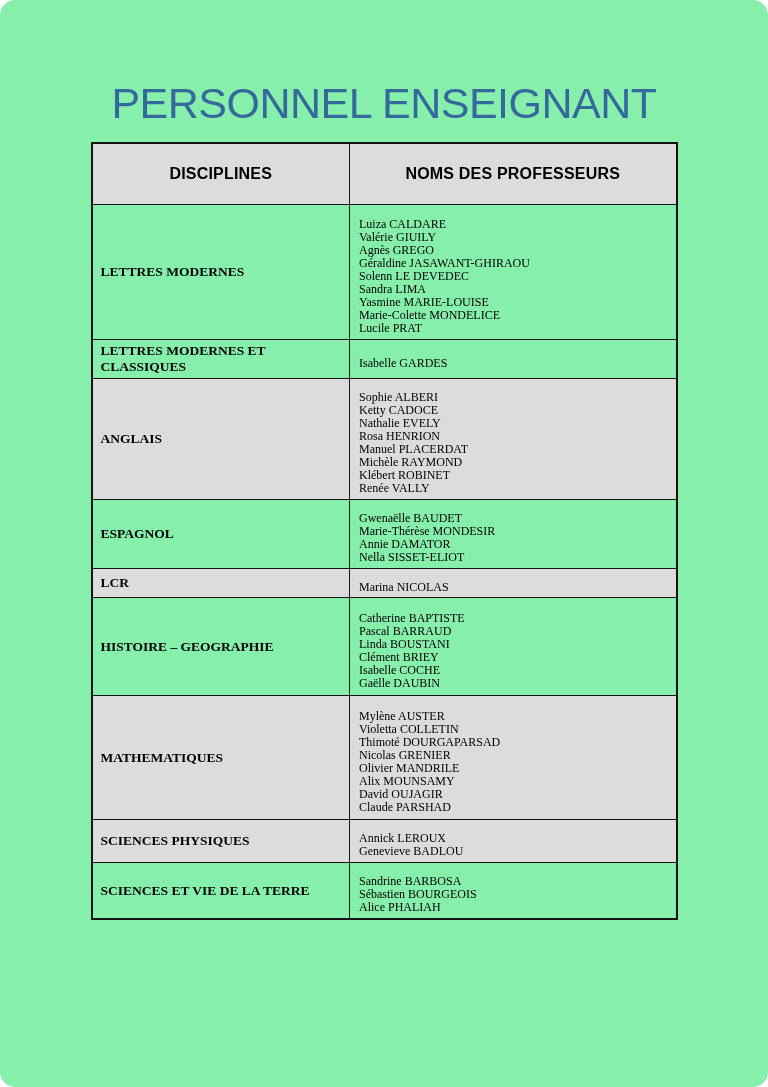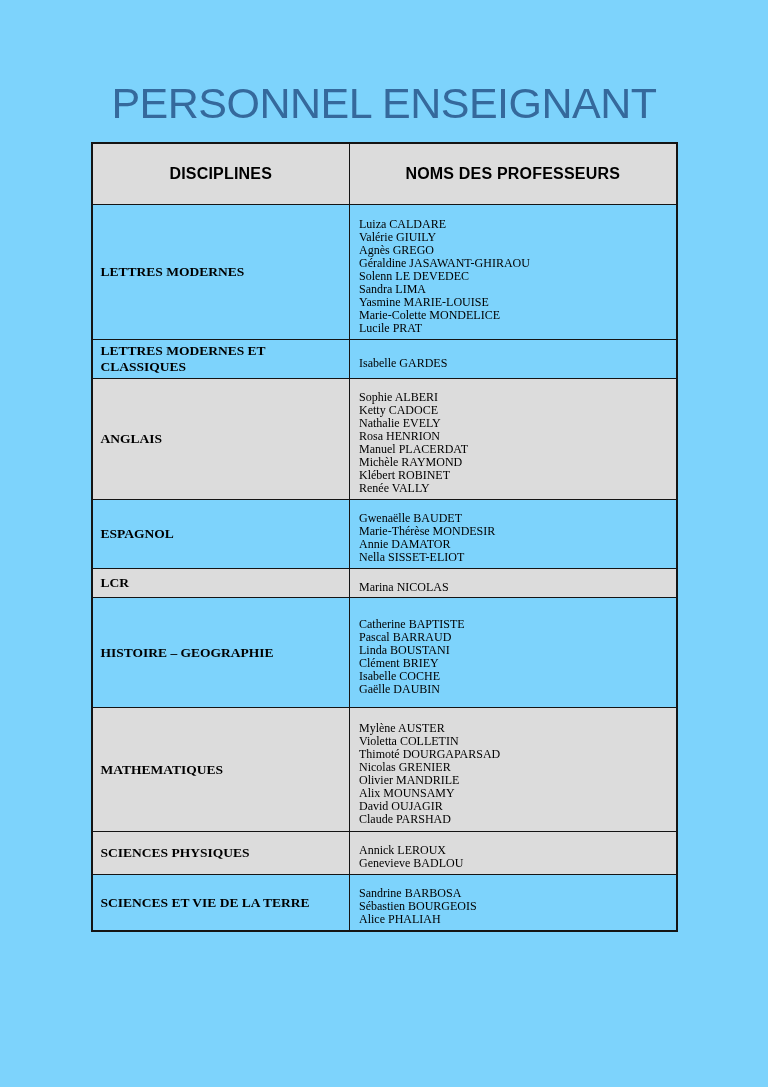--- a/index.html
+++ b/index.html
@@ -11,22 +11,23 @@
   html,body{background:#ffffff;}
   body{
     width:768px;
     font-family:"Liberation Serif", serif;
     color:#000;
   }
   .page{
     position:relative;
     width:768px;
     min-height:1087px;
-    background:#7dd3fc;
+    background:#86efac;
     overflow:hidden;
+    border-radius:15px;
   }
   .doc-title{
     padding-top:78px;
     text-align:center;
     font-family:"Liberation Sans", sans-serif;
     font-weight:400;
     font-size:43px;
     letter-spacing:-0.5px;
     line-height:1.18;
     color:var(--title-color);
@@ -68,21 +69,21 @@
     padding:12px 6px 4px 9px;
     white-space:pre-wrap;
   }
   tr.shaded td{background:var(--shade-fill);}
   
   tbody tr:nth-child(1) td{height:135px;}
   tbody tr:nth-child(2) td{height:26px;}
   tbody tr:nth-child(3) td{height:119px;}
   tbody tr:nth-child(4) td{height:64px;}
   tbody tr:nth-child(5) td{height:19px;}
-  tbody tr:nth-child(6) td{height:110px;}
+  tbody tr:nth-child(6) td{height:98px;}
   tbody tr:nth-child(7) td{height:124px;}
   tbody tr:nth-child(8) td{height:22px;}
   tbody tr:nth-child(9) td{height:42px;}
   tbody tr:nth-child(10) td{height:36px;}
   tbody tr:nth-child(11) td{height:54px;}
 </style>
 </head>
 <body>
 
 <div class="page">

